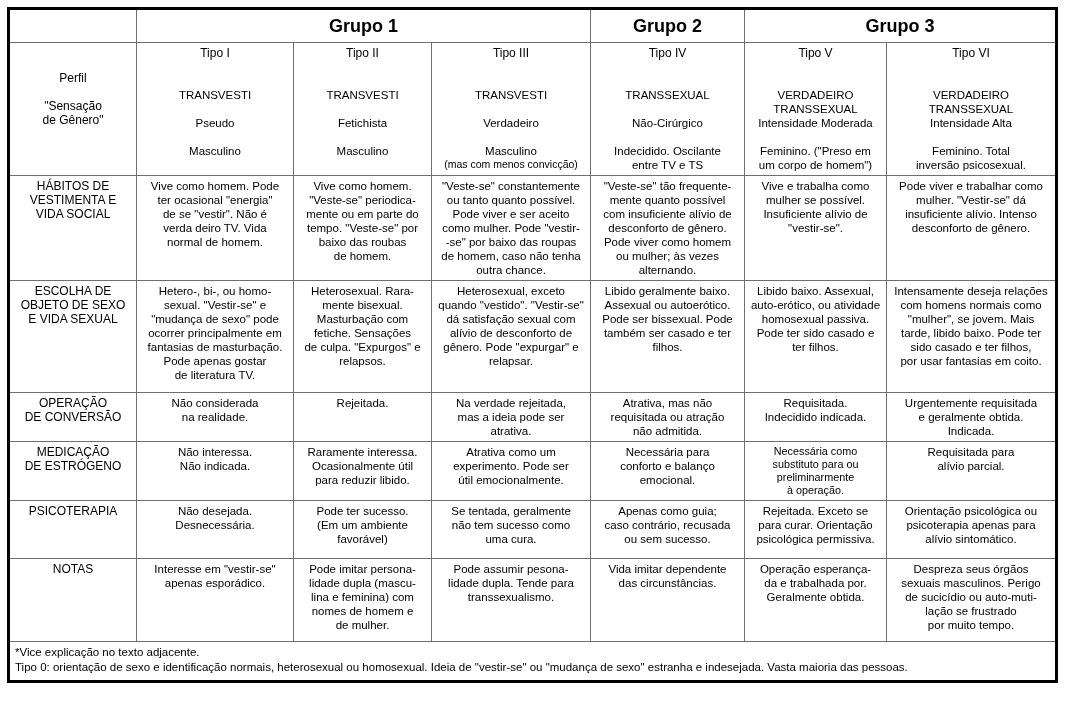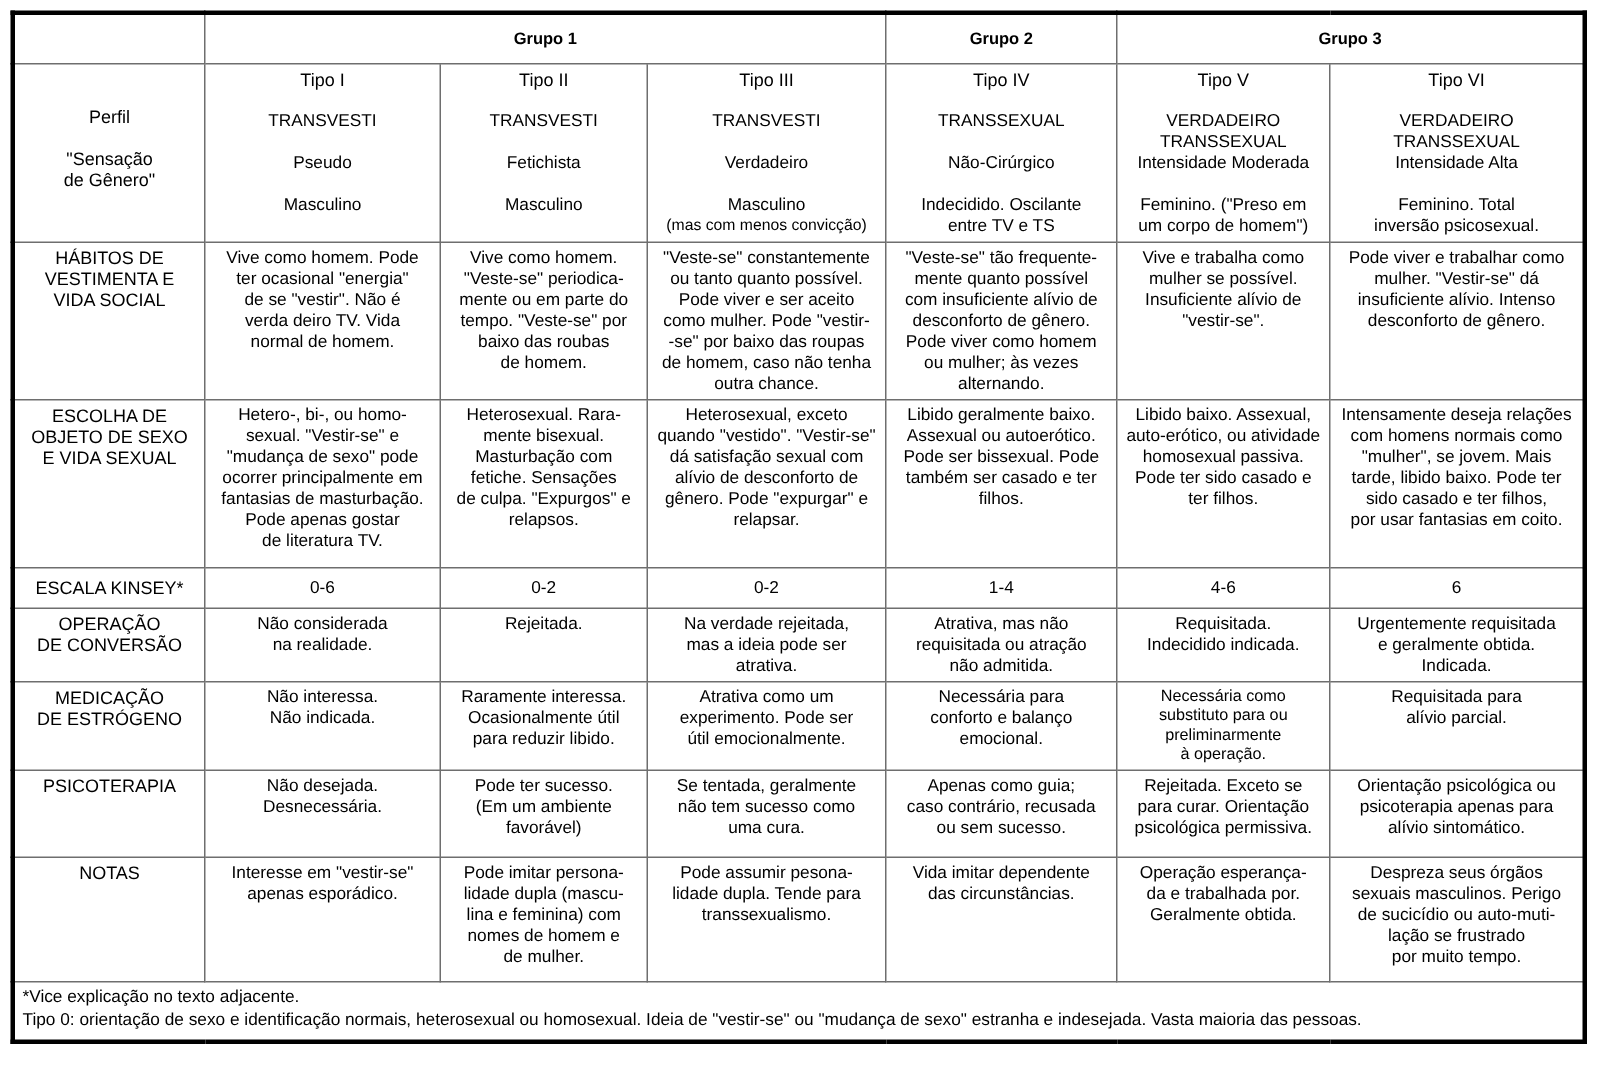--- a/index.html
+++ b/index.html
@@ -18,37 +18,37 @@
     padding:3px 2px; font-size:11.5px; line-height:14px;
     overflow:hidden; word-wrap:break-word;
   }
   .pre { white-space:pre-line; }
   tr.r-title td {
     font-weight:bold; font-style:italic; font-size:13px; line-height:17px;
     padding-top:5px; vertical-align:middle;
   }
   tr.r-title { height:38px; }
   tr.r-group { height:34px; }
-  tr.r-group td { font-weight:bold; font-size:11px; vertical-align:middle; }
+  tr.r-group td { font-weight:bold; font-size:18px; vertical-align:middle; }
   tr.r-profile { height:116px; }
   tr.r-habitos { height:92px; }
   tr.r-escolha { height:112px; }
   tr.r-kinsey  { height:27px; }
   tr.r-kinsey td { vertical-align:middle; }
   tr.r-oper    { height:47px;margin-top:24px; }
   tr.r-medic   { height:57px; }
   tr.r-psico   { height:58px; }
   tr.r-notas   { height:83px;margin-top:20px; }
   tr.r-foot    { height:40px; }
   tr.r-foot td {
     text-align:left; padding:3px 5px; line-height:15px; vertical-align:top;
   }
   .row-label { font-size:12px; }
   .perfil-label { padding-top:28px; }
-  .tipo { margin-bottom:14px; font-size:12px; }
+  .tipo { margin-bottom:28px; font-size:12px; }
   .note { font-size:10.5px; line-height:12px; }
   .small { font-size:10.8px; line-height:13px;text-align:center; }
 </style>
 </head>
 <body>
 
 <table class="eos">
   <colgroup>
     <col style="width:128px">
       <col style="width:157px">
@@ -200,29 +200,20 @@
 Pode ter sido casado e
 ter filhos.</td>
     <td class="pre">Intensamente deseja relações
 com homens normais como
 "mulher", se jovem. Mais
 tarde, libido baixo. Pode ter
 sido casado e ter filhos,
 por usar fantasias em coito.</td>
   </tr>
 
-  <tr class="r-kinsey">
-    <td class="row-label">ESCALA KINSEY*</td>
-    <td>0-6</td>
-    <td>0-2</td>
-    <td>0-2</td>
-    <td>1-4</td>
-    <td>4-6</td>
-    <td>6</td>
-  </tr>
 
   <tr class="r-oper">
     <td class="row-label pre">OPERAÇÃO
 DE CONVERSÃO</td>
     <td class="pre">Não considerada
 na realidade.</td>
     <td class="pre">Rejeitada.</td>
     <td class="pre">Na verdade rejeitada,
 mas a ideia pode ser
 atrativa.</td>

